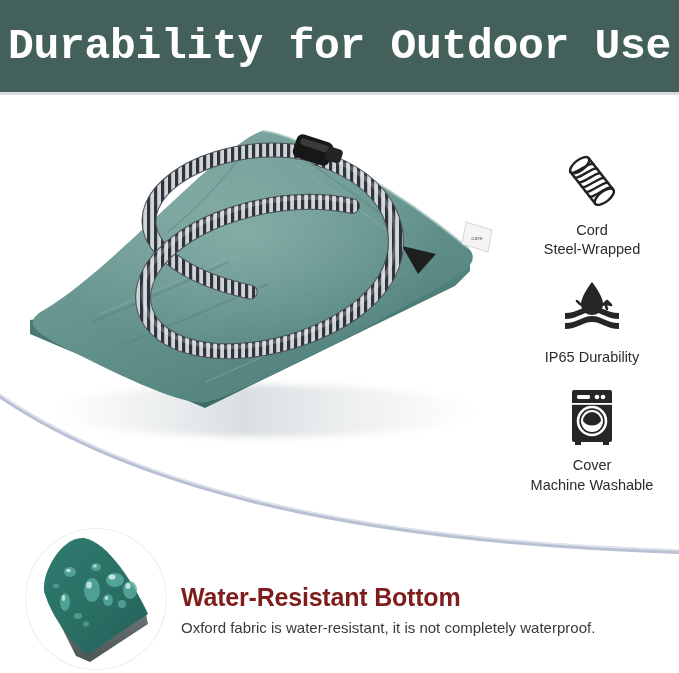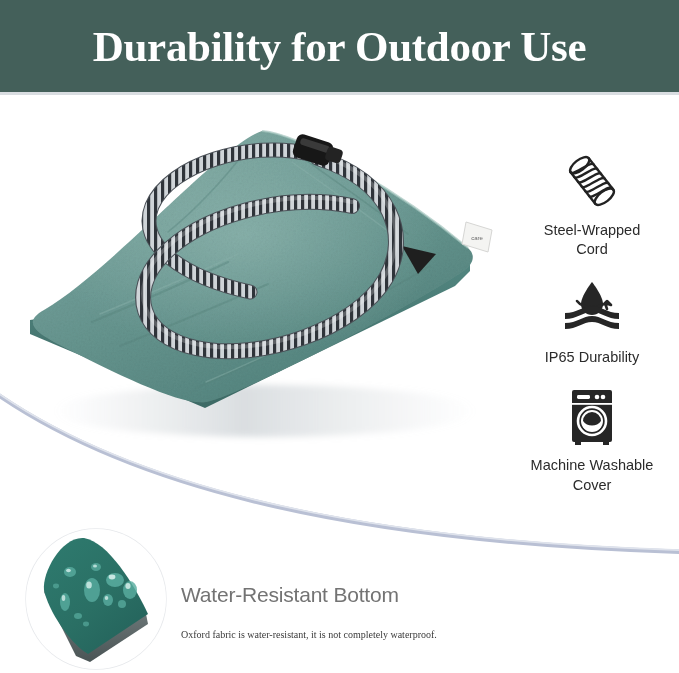--- a/index.html
+++ b/index.html
@@ -33,21 +33,21 @@
     top: 0;
     width: 679px;
     height: 92px;
     display: flex;
     align-items: center;
     justify-content: center;
     color: #ffffff;
     font-size: 43px;
     font-weight: bold;
     letter-spacing: -0.3px;
-    font-family: Liberation Serif, serif;
+    font-family: Liberation Mono, monospace;
     white-space: nowrap;
   }
   .banner-underline {
     position: absolute;
     left: 0;
     top: 92px;
     width: 679px;
     height: 3px;
     background: #d9dde1;
   }
@@ -105,31 +105,31 @@
     width: 148px;
     height: 142px;
   }
   .bottom-text {
     position: absolute;
     left: 181px;
     top: 583px;
     width: 490px;
   }
   .bottom-heading {
-    font-size: 21px;
-    font-weight: normal;
-    color: #737373;
+    font-size: 25px;
+    font-weight: bold;
+    color: #7f1d1d;
     letter-spacing: -0.2px;
     font-family: "Liberation Sans", sans-serif;
   }
   .bottom-sub {
-    margin-top: 22px;
-    font-size: 10px;
+    margin-top: 7px;
+    font-size: 15px;
     color: #3a3a3a;
-    font-family: Liberation Serif, serif;
+    font-family: Liberation Sans, sans-serif;
   }
 </style>
 </head>
 <body>
 
 <div id="page">
 
   <div class="banner"></div>
   <div class="banner-title">Durability for Outdoor Use</div>
   <div class="banner-underline"></div>
@@ -269,22 +269,22 @@
             <path d="M18.5 27 C 18.5 32, 41.5 30, 41.5 35"></path>
             <path d="M18.5 33 C 18.5 38, 41.5 36, 41.5 41"></path>
             <path d="M18.5 39 C 18.5 44, 41.5 42, 41.5 47"></path>
             <ellipse cx="30" cy="49" rx="11.5" ry="5.2"></ellipse>
             <path d="M18.5 9 L18.5 49"></path>
             <path d="M41.5 9 L41.5 49"></path>
           </g>
         </svg>
       </div>
       <div class="feature-label">
+        <div>Cord</div>
         <div>Steel-Wrapped</div>
-        <div>Cord</div>
       </div>
     </div>
 
     <div class="feature">
       <div class="feature-icon">
         <svg width="66" height="58" viewBox="0 0 66 58">
           <path d="M33 3 C 33 3, 22 17, 22 25 a11 11 0 0 0 22 0 C 44 17, 33 3, 33 3 Z" fill="#262626"></path>
           <path d="M18 22 C 24 30, 42 30, 48 22 L 52 26 L 46 24 L 48 30" fill="none" stroke="#262626" stroke-width="2.6" stroke-linecap="round" stroke-linejoin="round"></path>
           <path d="M6 34 C 18 34, 24 27, 33 27 C 42 27, 48 34, 60 34 L 60 40 C 48 40, 42 33, 33 33 C 24 33, 18 40, 6 40 Z" fill="#262626"></path>
           <path d="M6 44 C 18 44, 24 37, 33 37 C 42 37, 48 44, 60 44 L 60 50 C 48 50, 42 43, 33 43 C 24 43, 18 50, 6 50 Z" fill="#262626"></path>
@@ -305,22 +305,22 @@
           <circle cx="43" cy="10" r="2.3" fill="#ffffff" opacity="0"></circle>
           <rect x="6" y="16" width="40" height="1.8" fill="#ffffff"></rect>
           <circle cx="26" cy="34" r="14" fill="none" stroke="#ffffff" stroke-width="2.6"></circle>
           <circle cx="26" cy="34" r="10" fill="none" stroke="#ffffff" stroke-width="2"></circle>
           <path d="M17 34 C 21 40, 31 40, 35 34 L 35 40 C 31 45, 21 45, 17 40 Z" fill="#ffffff"></path>
           <rect x="9" y="54" width="6" height="4" fill="#262626"></rect>
           <rect x="37" y="54" width="6" height="4" fill="#262626"></rect>
         </svg>
       </div>
       <div class="feature-label">
+        <div>Cover</div>
         <div>Machine Washable</div>
-        <div>Cover</div>
       </div>
     </div>
   </div>
 
   <svg class="inset-photo" viewBox="0 0 148 142">
     <defs>
       <clipPath id="circClip">
         <circle cx="74" cy="71" r="70"></circle>
       </clipPath>
       <linearGradient id="fabTop" x1="0.1" y1="0" x2="0.9" y2="1">

